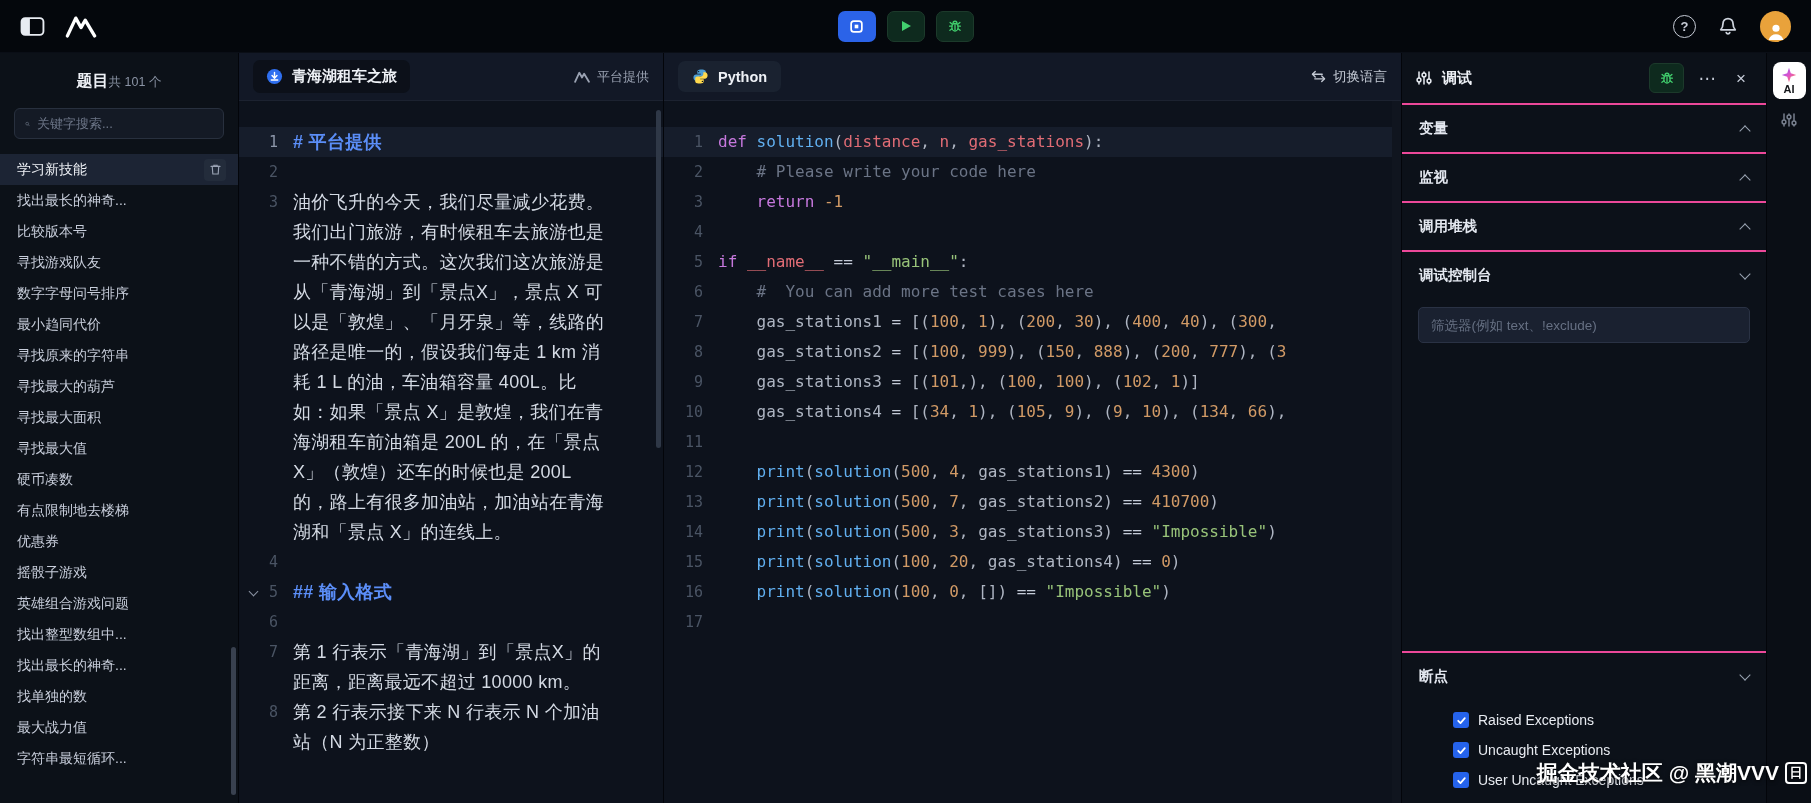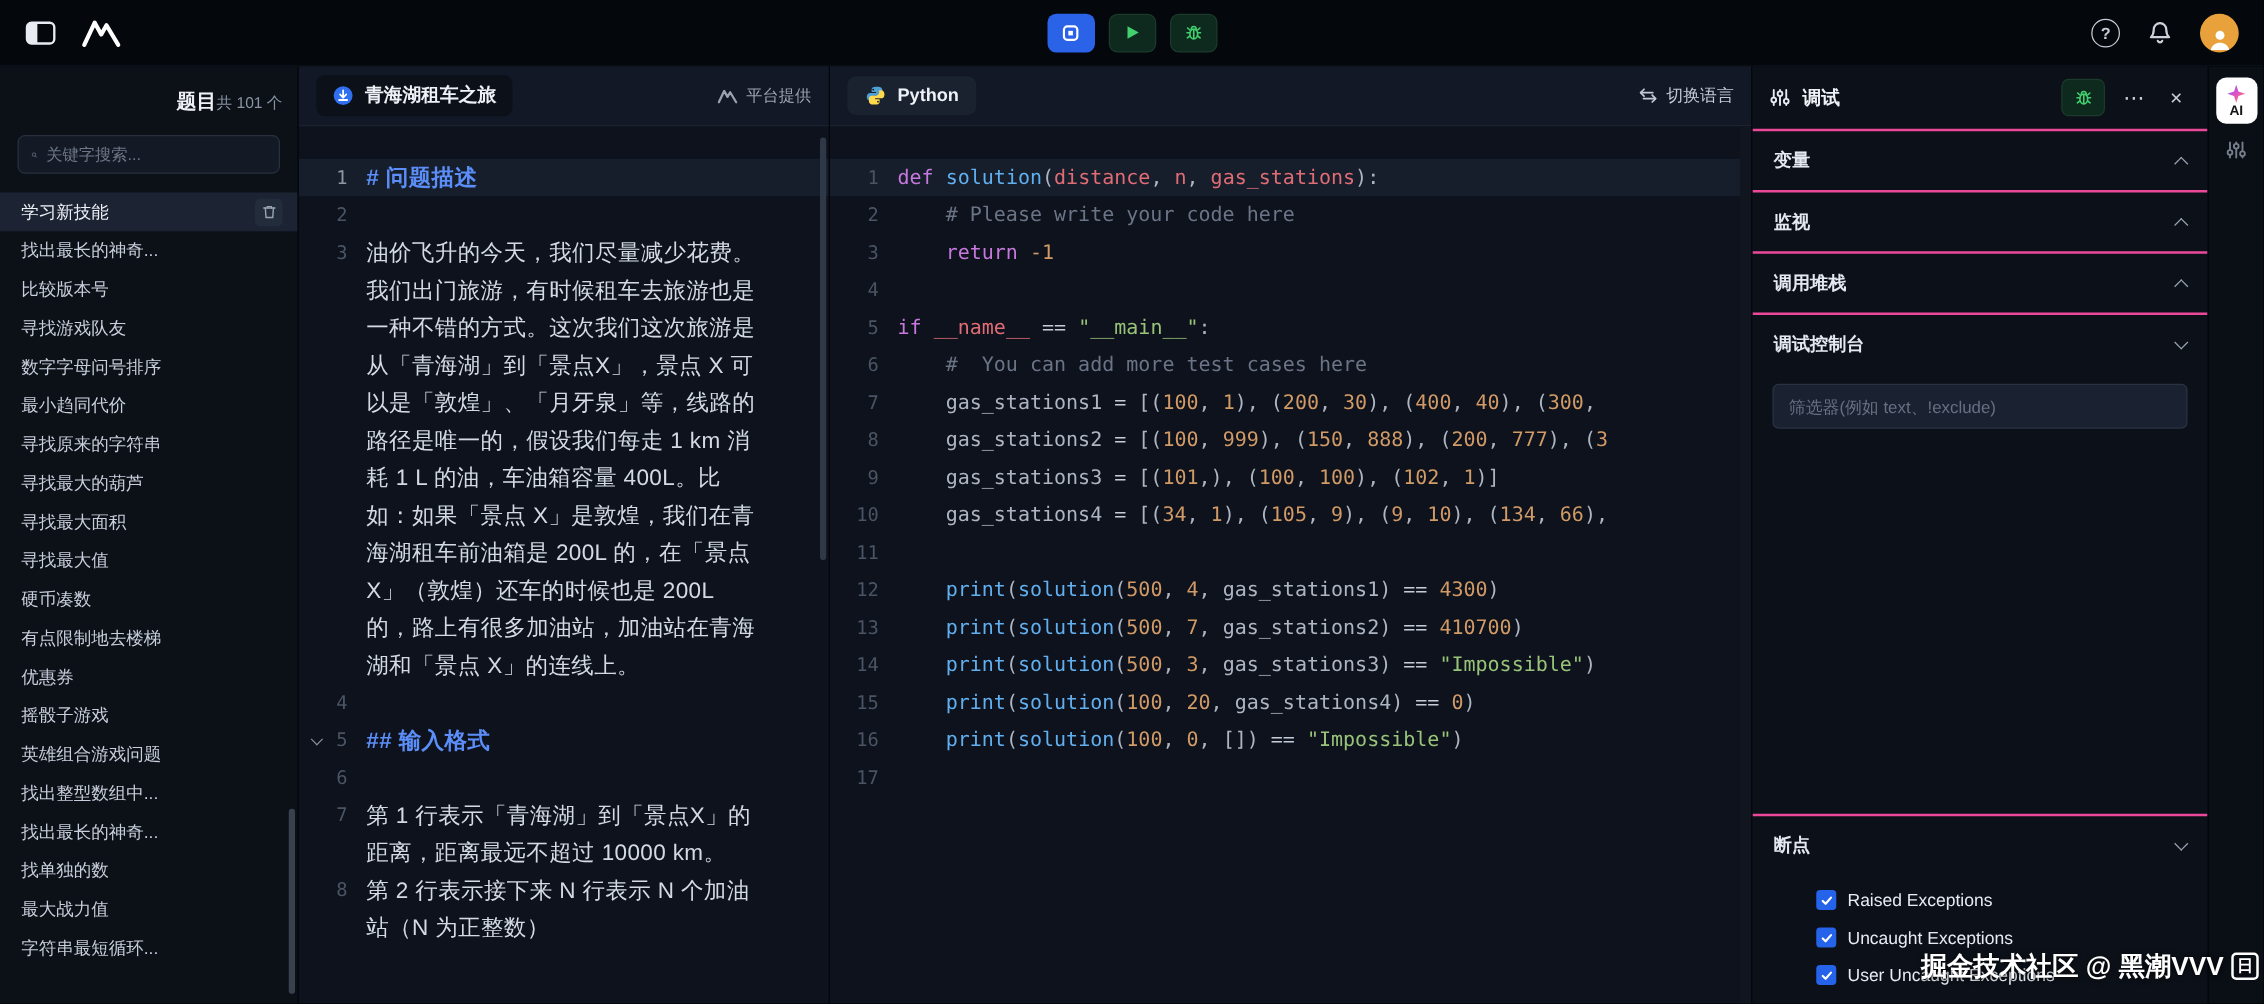--- a/index.html
+++ b/index.html
@@ -28,21 +28,21 @@
   
   .main { display:flex; height:750px; }
   .panel { background:#0d121c; border-right:1px solid #03050a; display:flex; flex-direction:column;
            position:relative; overflow:hidden; }
   .panel-head { height:48px; background:#121826; display:flex; align-items:center;
                 padding:0 14px; justify-content:space-between; border-bottom:1px solid #1c2230; flex:none; }
 
   
   .sidebar { width:239px; background:#0c1118; border-right:1px solid #03050a; position:relative;
              padding-top:18px; overflow:hidden; }
-  .sb-head { display:flex; align-items:baseline; justify-content:flex-end; padding:0 12px; }
+  .sb-head { display:flex; align-items:baseline; justify-content:center; padding:0 31px; }
   .sb-title { font-size:16px; font-weight:700; color:#eef1f6; }
   .sb-count { font-size:12.5px; color:#8a93a4; }
   .sb-search { margin:16px 14px 0; height:31px; background:#141a25; border:1px solid #28303e;
                border-radius:6px; display:flex; align-items:center; padding:0 10px; gap:7px; }
   .sb-search input { flex:1; background:transparent; border:none; outline:none; color:#737373;
                      font-size:13px; font-family:inherit; }
   .sb-search input::placeholder { color:#6d7688; }
   .sb-list { margin-top:15px; }
   .sb-item { height:31px; display:flex; align-items:center; padding:0 12px 0 17px; font-size:14px;
              color:#c8cedb; cursor:pointer; }
@@ -289,21 +289,21 @@
         <div class="ph-right">
           <svg width="16" height="12" viewBox="0 0 30 22">
               <path d="M2 20 L10 3 L15 12 L19 5 L28 20" fill="none" stroke="#9aa2b2" stroke-width="3.4" stroke-linecap="round" stroke-linejoin="round"></path>
             </svg>
           <span>平台提供</span>
         </div>
       </div>
       <div class="problem-body" id="problem-body">
           <div class="lrow hl head">
             <span class="ln">1</span>
-            <span class="ltext"># 问题描述</span>
+            <span class="ltext"># 平台提供</span>
           </div>
           <div class="lrow">
             <span class="ln">2</span>
             <span class="ltext"></span>
           </div>
           <div class="lrow">
             <span class="ln">3</span>
             <span class="ltext">油价飞升的今天，我们尽量减少花费。我们出门旅游，有时候租车去旅游也是一种不错的方式。这次我们这次旅游是从「青海湖」到「景点X」，景点 X 可以是「敦煌」、「月牙泉」等，线路的路径是唯一的，假设我们每走 1 km 消耗 1 L 的油，车油箱容量 400L。比如：如果「景点 X」是敦煌，我们在青海湖租车前油箱是 200L 的，在「景点X」（敦煌）还车的时候也是 200L 的，路上有很多加油站，加油站在青海湖和「景点 X」的连线上。</span>
           </div>
           <div class="lrow">

